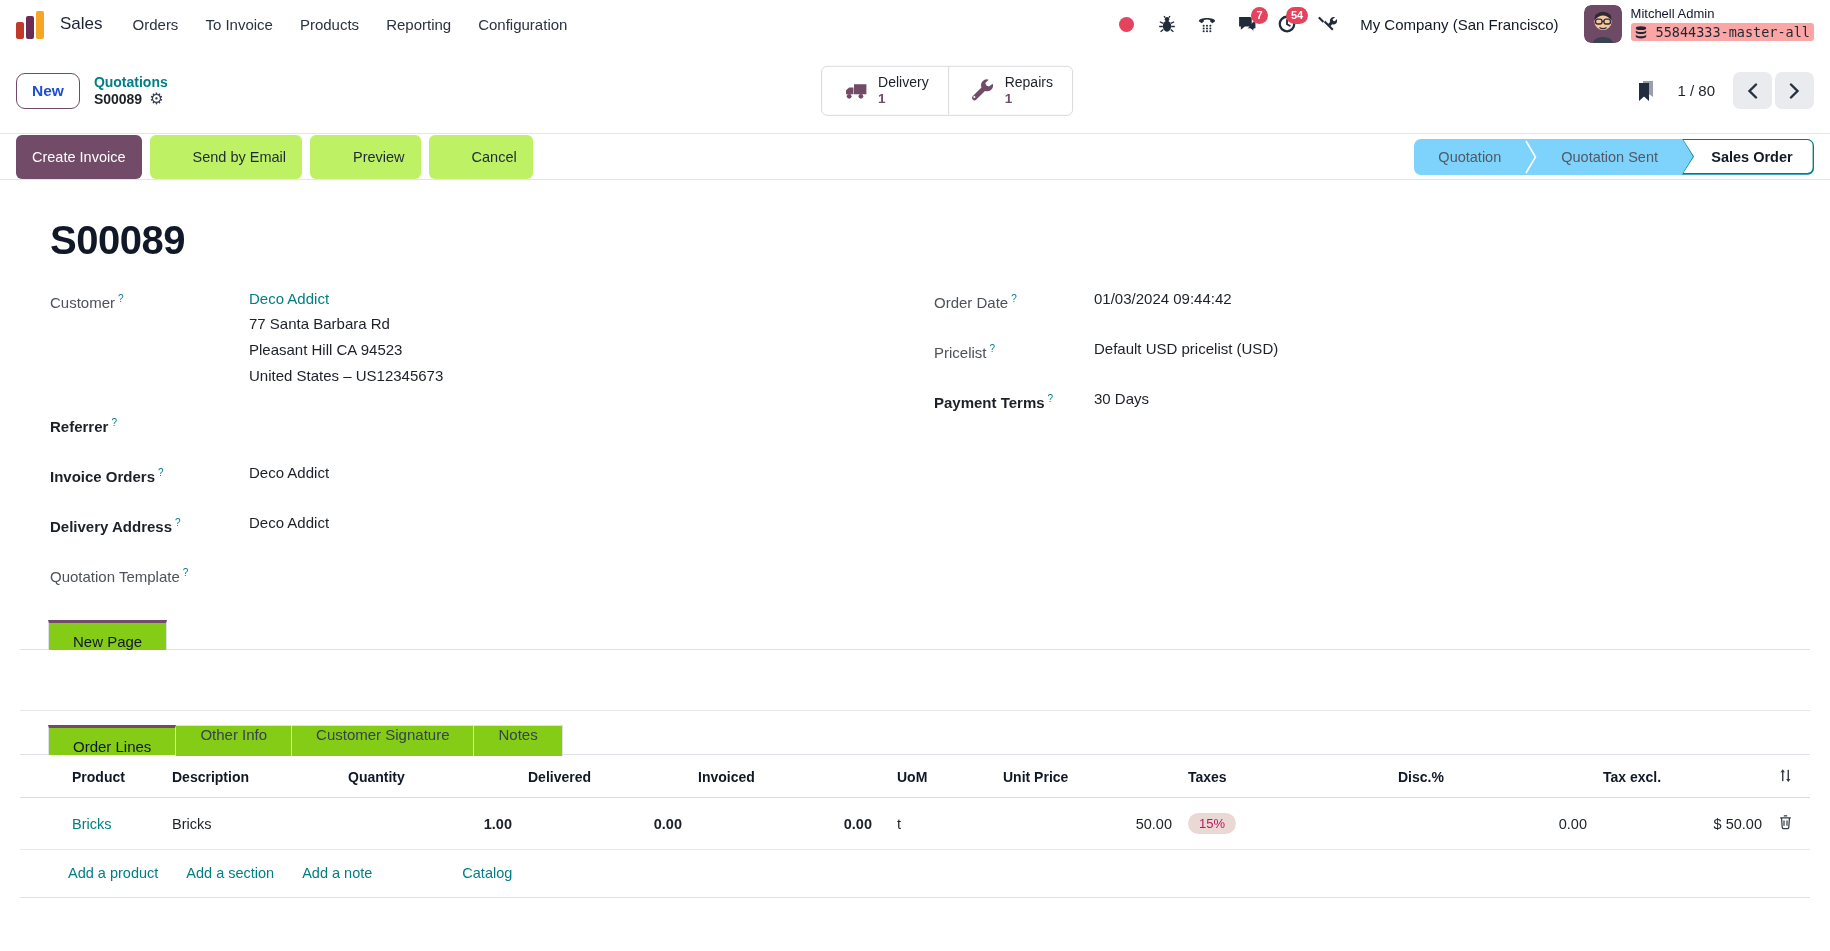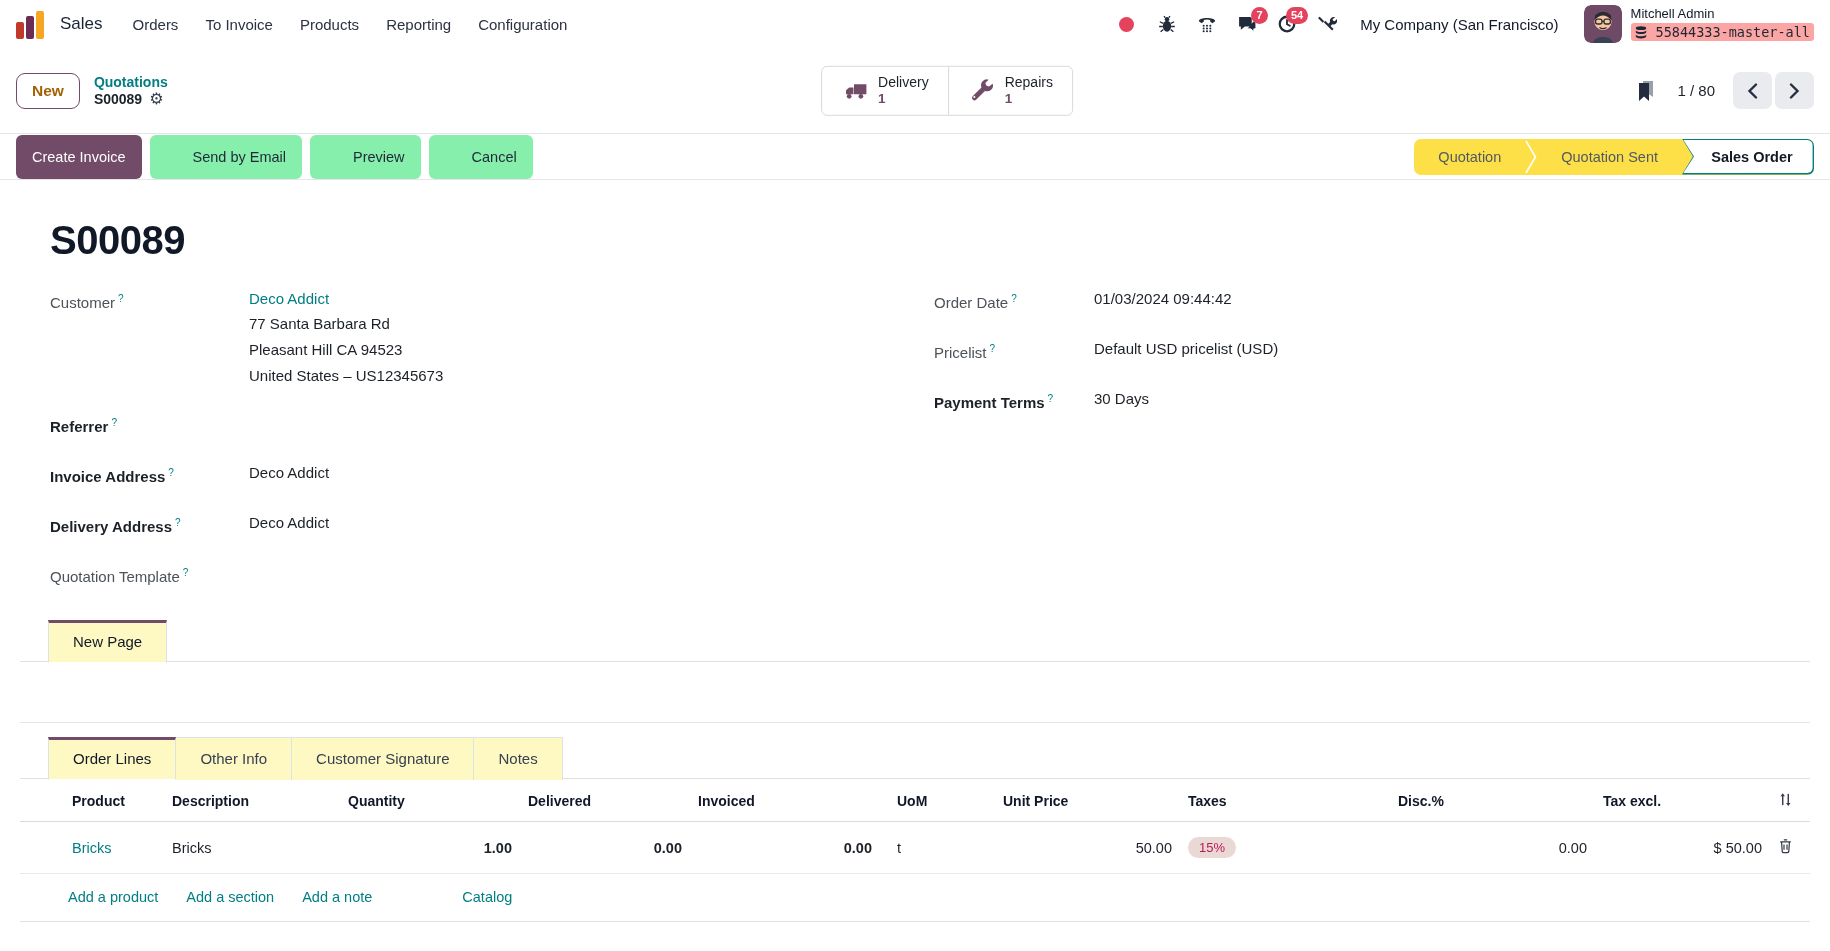--- a/index.html
+++ b/index.html
@@ -24,21 +24,21 @@
   .company-name { font-size: 15px; color: #111827; margin-left: 4px; }
   .user-block { display: flex; align-items: center; gap: 9px; margin-left: 6px; }
   .avatar { width: 38px; height: 38px; border-radius: 7px; overflow: hidden; flex: 0 0 auto; }
   .user-meta { display: flex; flex-direction: column; gap: 2px; }
   .user-name { font-size: 13px; color: #111827; line-height: 1.1; }
   .db-pill { display: inline-flex; align-items: center; gap: 9px; background: #fca5a5; padding: 1px 4px; border-radius: 3px; }
   .db-pill span { font-family: "DejaVu Sans Mono", monospace; font-size: 13.5px; color: #1f2733; }
 
   
   .control-panel { position: relative; height: 85px; display: flex; align-items: center; padding: 0 16px; background: #fff; }
-  .btn-new { border: 1px solid #714B67; color: #a16207; background: #fff; font-size: 15.5px; font-weight: 600; padding: 8px 15px; border-radius: 9px; cursor: pointer; font-family: inherit; }
+  .btn-new { border: 1px solid #714B67; color: #1d4ed8; background: #fff; font-size: 15.5px; font-weight: 600; padding: 8px 15px; border-radius: 9px; cursor: pointer; font-family: inherit; }
   .crumbs { margin-left: 14px; display: flex; flex-direction: column; gap: 1px; }
   .crumb-parent { color: #017E84; font-size: 14px; font-weight: 600; cursor: pointer; }
   .crumb-current { color: #1c2128; font-size: 14px; font-weight: 600; display: flex; align-items: center; gap: 7px; }
   .gear-glyph { font-size: 16px; color: #374151; cursor: pointer; line-height: 1; }
   .smart-buttons { position: absolute; left: 50%; top: 50%; transform: translate(-50%, -50%); display: flex; border: 1px solid #d8dadd; border-radius: 6px; background: #fff; overflow: hidden; margin-left: 32px; }
   .smart-btn { display: flex; align-items: center; gap: 10px; padding: 7px 19px; cursor: pointer; }
   .smart-btn + .smart-btn { border-left: 1px solid #d8dadd; }
   .smart-btn svg { width: 27px; height: 27px; }
   .smart-txt { display: flex; flex-direction: column; line-height: 1.25; }
   .smart-label { font-size: 14px; color: #1c2128; }
@@ -46,22 +46,22 @@
   .cp-right { margin-left: auto; display: flex; align-items: center; gap: 18px; }
   .bookmark-btn { width: 26px; height: 26px; cursor: pointer; }
   .pager-value { font-size: 15px; color: #1c2128; }
   .pager-btns { display: flex; gap: 3px; }
   .pager-btn { width: 39px; height: 37px; background: #e9ebef; border: none; border-radius: 7px; display: flex; align-items: center; justify-content: center; cursor: pointer; color: #27303f; }
 
   
   .action-bar { height: 47px; border-top: 1px solid #e4e6ea; border-bottom: 1px solid #e4e6ea; display: flex; align-items: center; padding: 0 16px; gap: 8px; background: #fff; }
   .btn { height: 44px; padding: 0 16px; border-radius: 6px; font-size: 14.5px; font-weight: 500; border: none; cursor: pointer; font-family: inherit; }
   .btn-primary { background: #714B67; color: #fff; }
-  .btn-secondary { background: #86efac; color: #1f2937; padding-left: 43px; }
-  .statusbar { margin-left: auto; display: flex; align-items: stretch; height: 36px; background: #fde047; border-radius: 7px; }
+  .btn-secondary { background: #bef264; color: #1f2937; padding-left: 43px; }
+  .statusbar { margin-left: auto; display: flex; align-items: stretch; height: 36px; background: #7dd3fc; border-radius: 7px; }
   .state { display: flex; align-items: center; padding: 0 24px; font-size: 14.5px; color: #525964; cursor: pointer; }
   .state-sep { display: flex; align-items: center; }
   .state-active-wrap { position: relative; width: 132px; cursor: pointer; }
   .state-layer { position: absolute; inset: 0; background: #017E84; clip-path: polygon(0 0, 100% 0, 100% 100%, 0 100%, 11px 50%); border-radius: 0 7px 7px 0; }
   .state-layer-inner { position: absolute; inset: 1.4px; background: #fff; clip-path: polygon(0 0, 100% 0, 100% 100%, 0 100%, 10.6px 50%); border-radius: 0 6px 6px 0; }
   .state-active-label { position: absolute; inset: 0; display: flex; align-items: center; justify-content: center; font-size: 14.5px; font-weight: 700; color: #111827; padding-left: 8px; }
 
   
   .sheet { background: #fff; padding: 0 20px; }
   .form-pad { padding: 0 30px; }
@@ -72,21 +72,21 @@
   .field-label { width: 199px; flex: 0 0 199px; font-size: 15px; color: #4c5258; line-height: 24px; }
   .field-label.bold { font-weight: 700; color: #1c2128; }
   .help-sup { color: #017E84; font-size: 10px; vertical-align: super; margin-left: 3px; font-weight: 400; }
   .field-value { font-size: 15px; color: #1c2128; line-height: 24px; }
   .link-teal { color: #017E84; cursor: pointer; }
   .addr-lines div { line-height: 26px; color: #1c2128; }
   .col-right .field-label { margin-left: 19px; width: 160px; flex: 0 0 160px; }
 
   
   .page-tab-bar { margin-top: 8px; border-bottom: 1px solid #dee2e6; padding-left: 28px; display: flex; }
-  .tab { background: #fef9c3; padding: 12px 24px; font-size: 15px; color: #374151; border: 1px solid #dee2e6; border-bottom: none; margin-bottom: -1px; cursor: pointer; position: relative; top: 1px; }
+  .tab { background: #84cc16; padding: 0 24px; font-size: 15px; color: #374151; border: 1px solid #dee2e6; border-bottom: none; margin-bottom: -1px; cursor: pointer; position: relative; top: 1px; }
   .tab.active { border-top: 3px solid #714B67; color: #111827; padding-top: 10px; border-bottom: 1px solid #fff; }
   .tab + .tab { border-left: none; }
   .page-gap { height: 60px; }
   .pre-tabs-rule { border: none; border-top: 1px solid #e4e6ea; }
   .tabs-spacer { height: 13px; }
 
   
   .ol-table { width: 100%; border-collapse: collapse; table-layout: fixed; }
   .ol-table th { font-size: 14px; font-weight: 700; color: #101828; text-align: left; padding: 13px 8px 11px; border-bottom: 1px solid #d8dce1; white-space: nowrap; }
   .ol-table td { font-size: 14.5px; color: #1c2128; padding: 15px 8px; border-bottom: 1px solid #e7e9ec; white-space: nowrap; }
@@ -292,21 +292,21 @@
             </span>
           </span>
         </div>
 
         <div class="field-row">
           <span class="field-label bold"><span>Referrer</span><sup class="help-sup">?</sup></span>
           <span class="field-value"></span>
         </div>
 
         <div class="field-row">
-          <span class="field-label bold"><span>Invoice Address</span><sup class="help-sup">?</sup></span>
+          <span class="field-label bold"><span>Invoice Orders</span><sup class="help-sup">?</sup></span>
           <span class="field-value">Deco Addict</span>
         </div>
 
         <div class="field-row">
           <span class="field-label bold"><span>Delivery Address</span><sup class="help-sup">?</sup></span>
           <span class="field-value">Deco Addict</span>
         </div>
 
         <div class="field-row">
           <span class="field-label"><span>Quotation Template</span><sup class="help-sup">?</sup></span>

